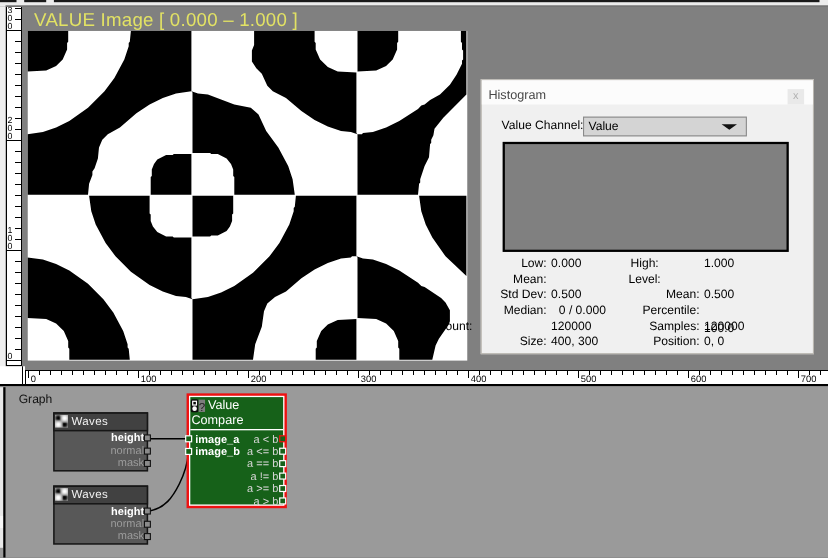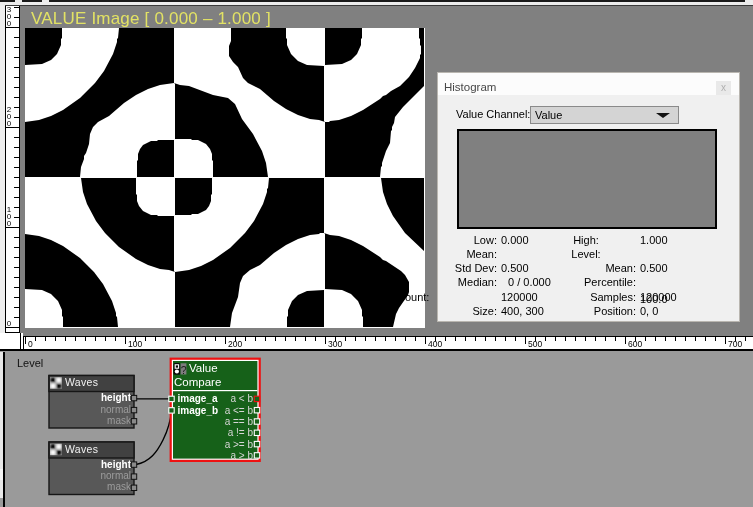--- a/index.html
+++ b/index.html
@@ -52,21 +52,21 @@
     <text x="428" y="14" font-size="8.5" fill="#000" font-family="Liberation Sans,sans-serif">400</text>
     <text x="528" y="14" font-size="8.5" fill="#000" font-family="Liberation Sans,sans-serif">500</text>
     <text x="628" y="14" font-size="8.5" fill="#000" font-family="Liberation Sans,sans-serif">600</text>
     <text x="728" y="14" font-size="8.5" fill="#000" font-family="Liberation Sans,sans-serif">700</text>
   </svg>
 
 <div class="abs" style="left:0;top:350px;width:753px;height:157px;background:#9a9a9a;border-top:1.5px solid #000"></div>
 <div class="abs" style="left:0;top:351.5px;width:3px;height:146px;background:#e8e8e8"></div>
 <div class="abs" style="left:0;top:469px;width:3px;height:11px;background:#f6f6f6"></div>
 <div class="abs" style="left:3px;top:351.5px;width:1.5px;height:155.5px;background:#000"></div>
-<div class="abs" style="left:17px;top:357px;font-size:11px;color:#111">Level</div>
+<div class="abs" style="left:17px;top:357px;font-size:11px;color:#111">Graph</div>
 <svg class="abs" style="left:0;top:350px" width="753" height="157">
     <defs>
       <filter id="bl" x="-30%" y="-30%" width="160%" height="160%">
         <feGaussianBlur stdDeviation="1.1"></feGaussianBlur>
       </filter>
     </defs>
     <path d="M136,48.9 H169" stroke="#000" stroke-width="1.4" fill="none"></path>
     <path d="M136,114.5 C150,112 157,102 163,90 C167,82 170.6,72 171.4,60.5" stroke="#000" stroke-width="1.4" fill="none"></path>
     <rect x="49" y="25.5" width="85" height="52.5" fill="#585858" stroke="#161616" stroke-width="1.4"></rect>
     <rect x="49" y="25.5" width="85" height="16" fill="#414141" stroke="#161616" stroke-width="1.4"></rect>

